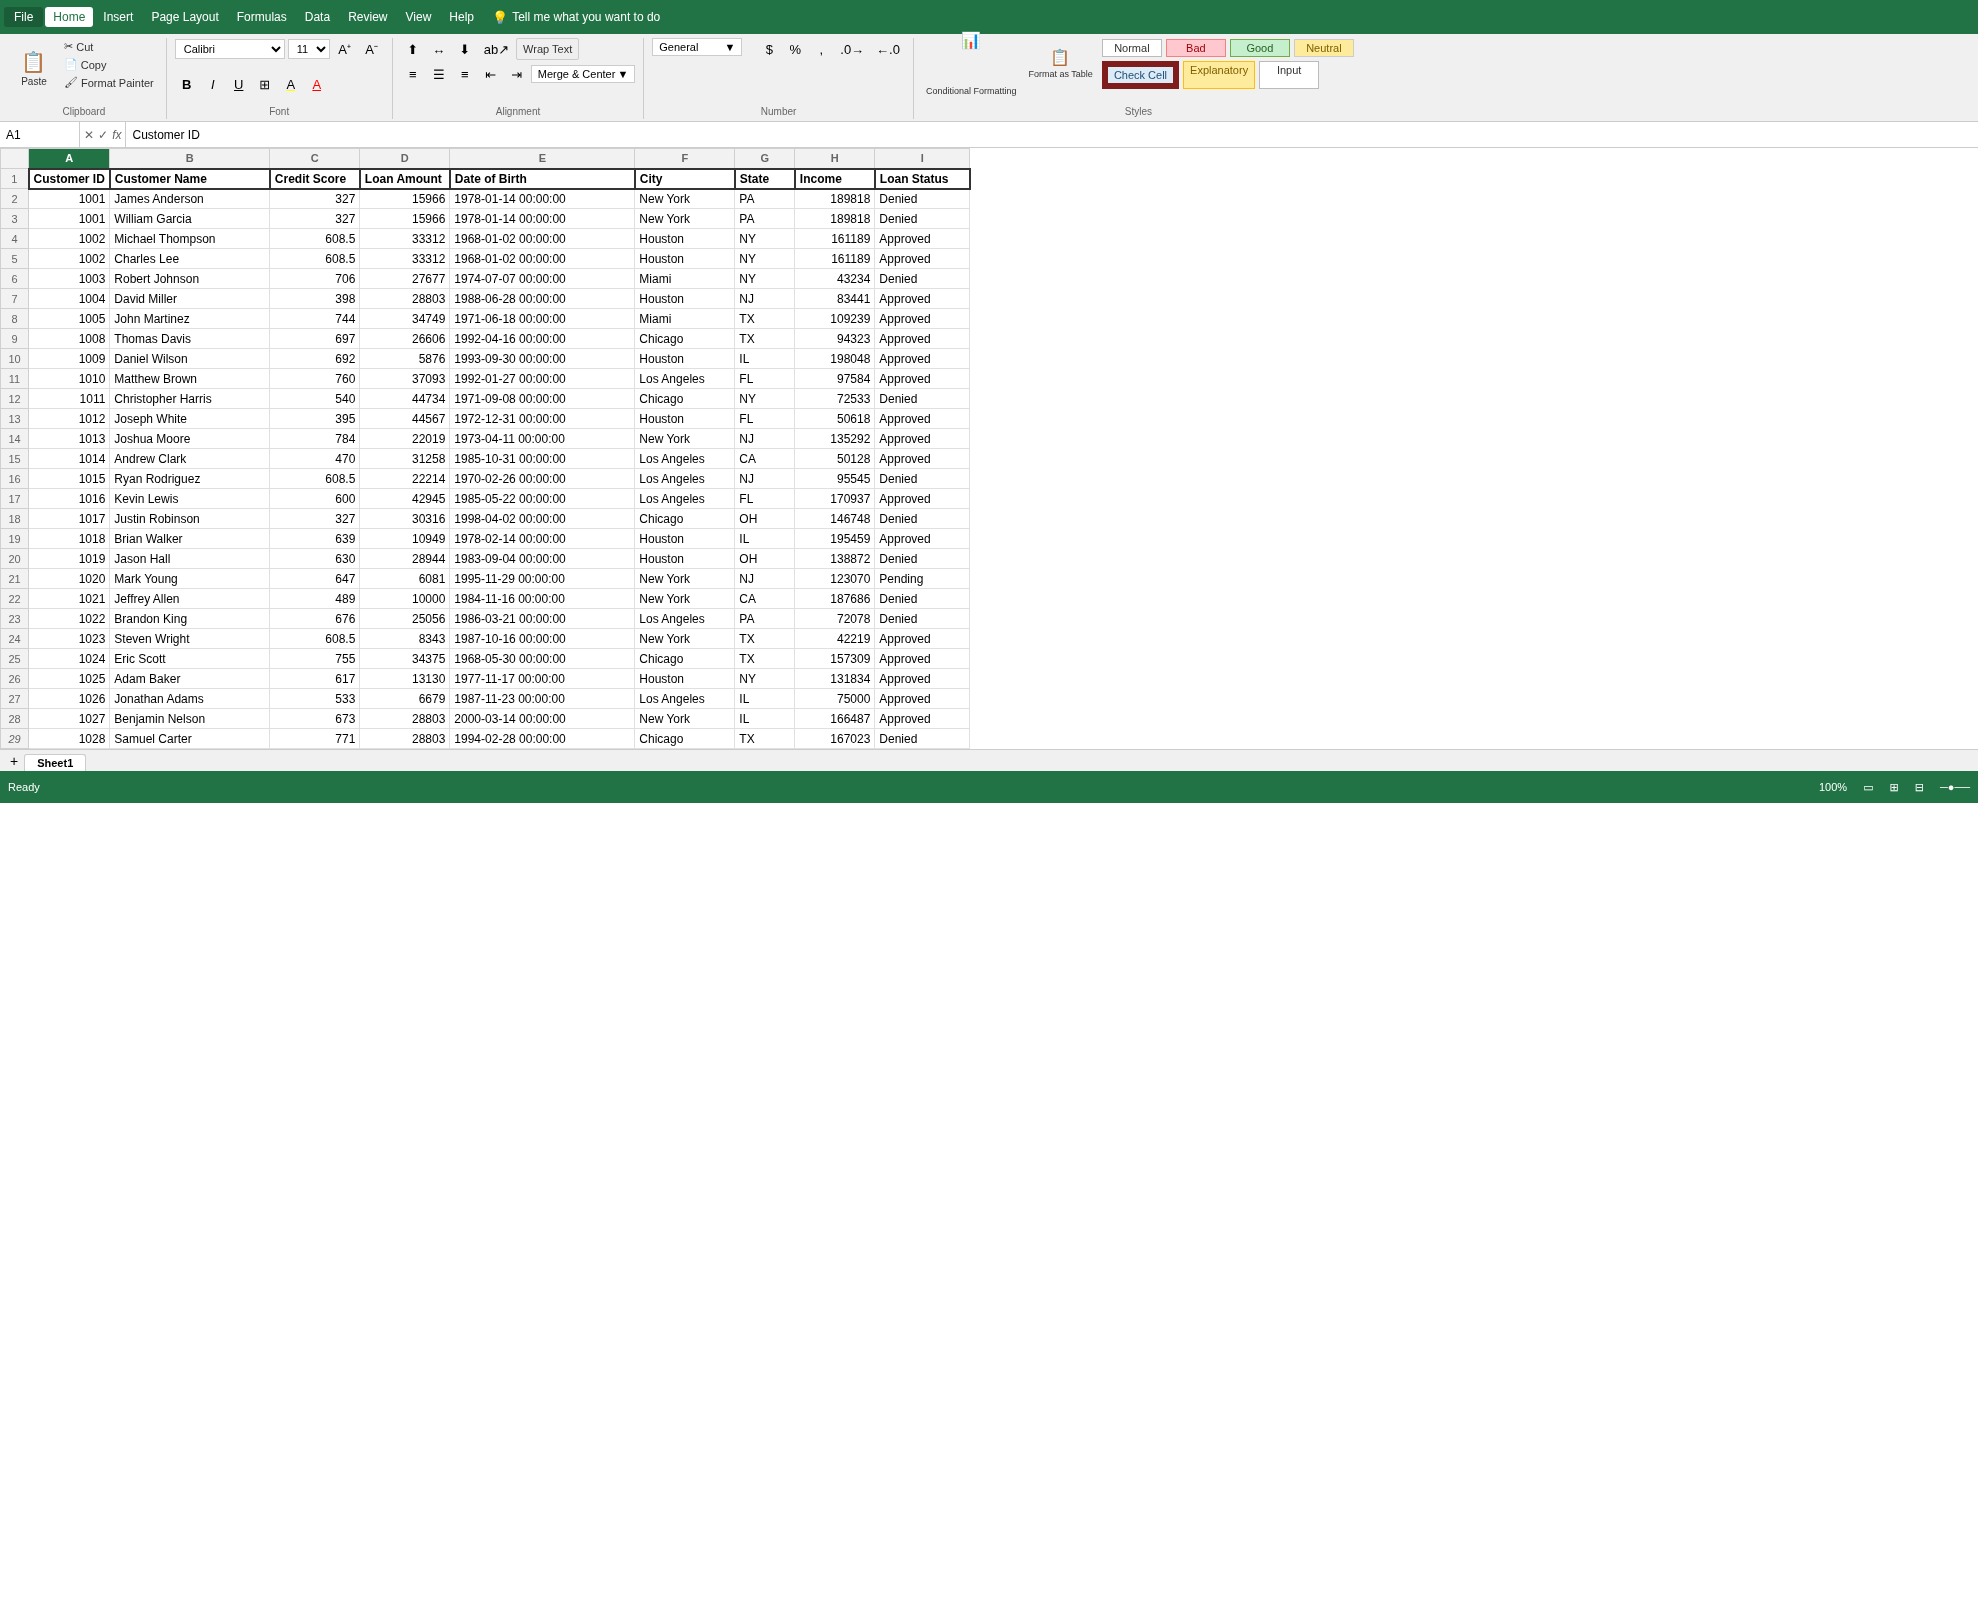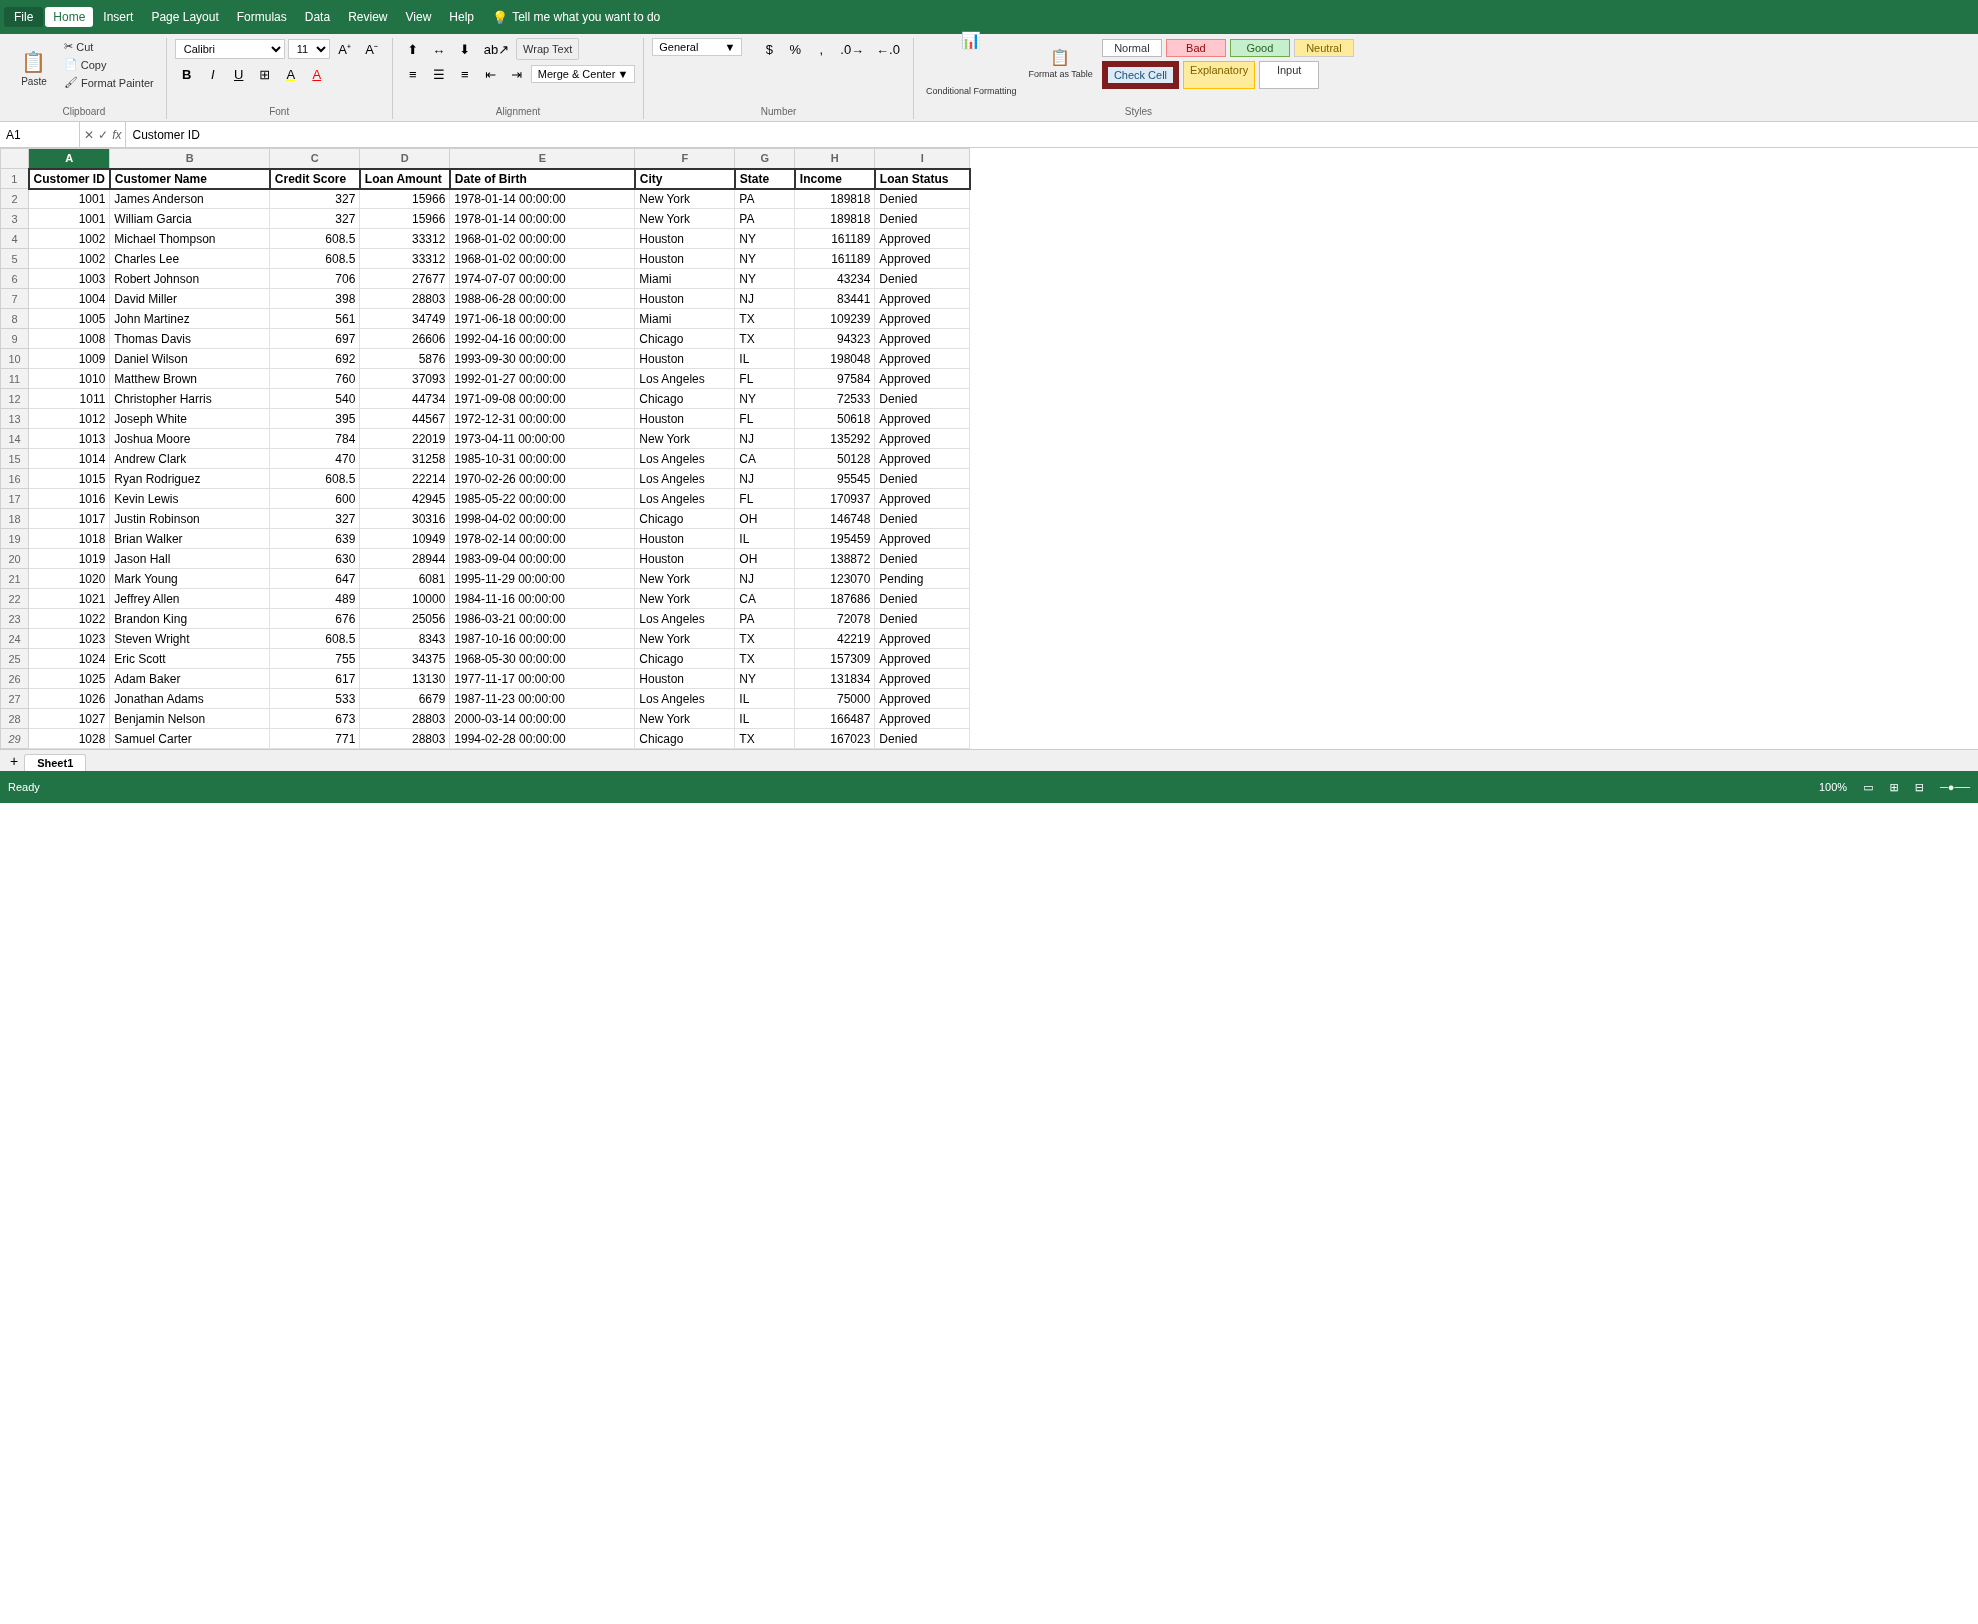--- a/index.html
+++ b/index.html
@@ -303,21 +303,21 @@
       <div class="ribbon-col">
         <div class="ribbon-btn-small">✂ <span>Cut</span></div>
         <div class="ribbon-btn-small">📄 <span>Copy</span></div>
         <div class="ribbon-btn-small">🖌 <span>Format Painter</span></div>
       </div>
     </div>
     <span class="ribbon-group-label">Clipboard</span>
   </div>
 
   <div class="ribbon-group">
-    <div class="ribbon-group-content" style="flex-direction:column; gap:3px; align-items:flex-start;">
+    <div class="ribbon-group-content" style="flex-direction:column; gap:13px; align-items:flex-start;">
       <div style="display:flex; gap:3px; align-items:center;">
         <select class="font-selector">
           <option>Calibri</option>
         </select>
         <select class="font-size-selector">
           <option>11</option>
         </select>
         <button class="format-btn">A⁺</button>
         <button class="format-btn">A⁻</button>
       </div>
@@ -531,21 +531,21 @@
             <td class="data-cell">1988-06-28 00:00:00</td>
             <td class="data-cell">Houston</td>
             <td class="data-cell">NJ</td>
             <td class="num-cell">83441</td>
             <td class="data-cell">Approved</td>
           </tr>
           <tr>
             <td class="row-header" style="background: rgb(242, 242, 242); border-color: rgb(208, 208, 208); text-align: center; color: rgb(102, 102, 102); font-size: 11px;">8</td>
             <td class="num-cell">1005</td>
             <td class="data-cell">John Martinez</td>
-            <td class="num-cell">561</td>
+            <td class="num-cell">744</td>
             <td class="num-cell">34749</td>
             <td class="data-cell">1971-06-18 00:00:00</td>
             <td class="data-cell">Miami</td>
             <td class="data-cell">TX</td>
             <td class="num-cell">109239</td>
             <td class="data-cell">Approved</td>
           </tr>
           <tr>
             <td class="row-header" style="background: rgb(242, 242, 242); border-color: rgb(208, 208, 208); text-align: center; color: rgb(102, 102, 102); font-size: 11px;">9</td>
             <td class="num-cell">1008</td>

